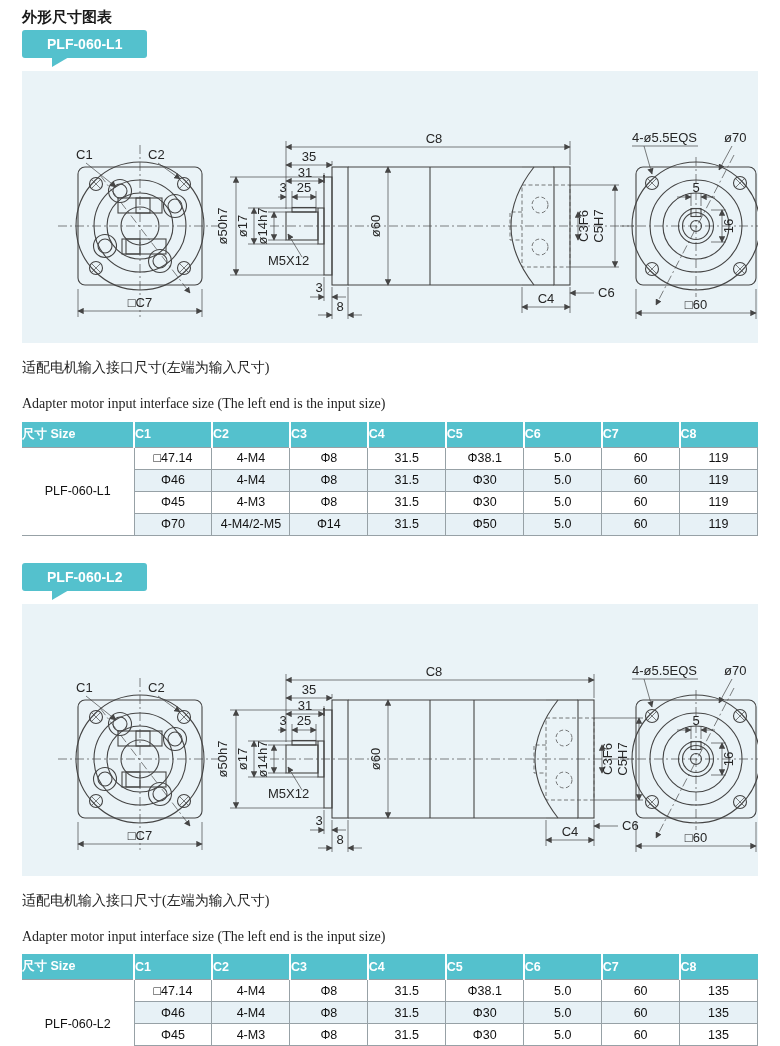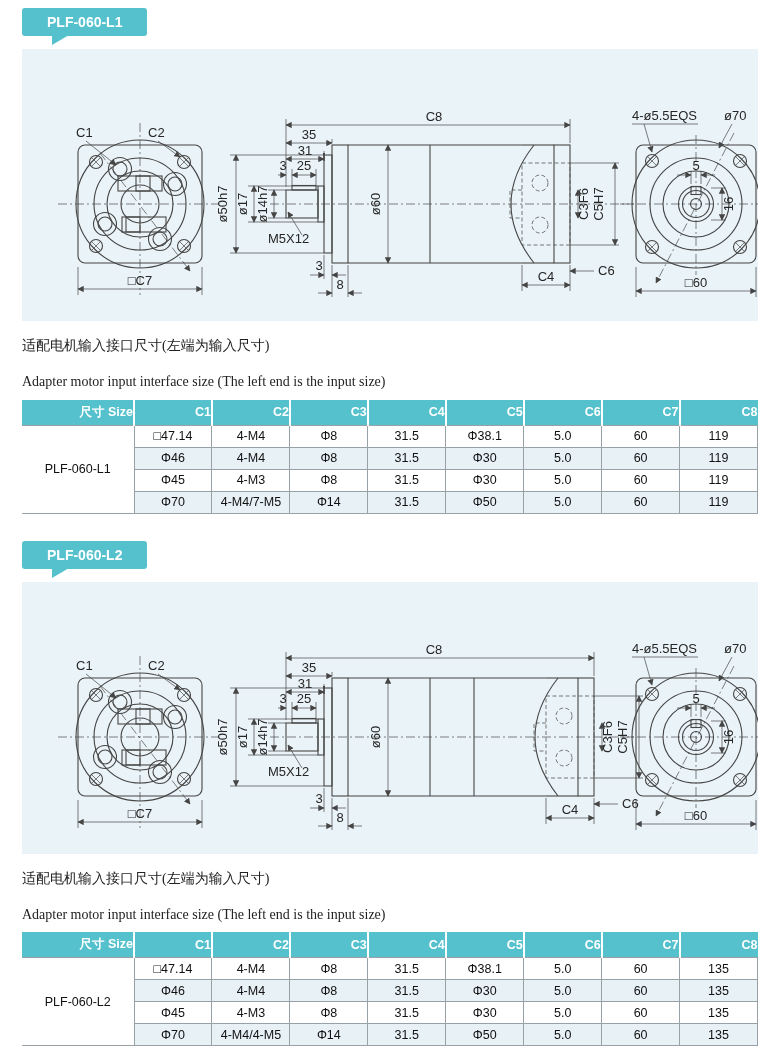--- a/index.html
+++ b/index.html
@@ -26,21 +26,21 @@
   .panel svg{display:block;width:736px;height:272px;}
   .cap{margin:15px 0 7px 0;line-height:1.45;font-family:Liberation Serif, serif;}
   .cap-zh{font-size:14px;color:#222;}
   .cap-en{font-size:14px;color:#222;margin-top:16px;}
   table.dim{
     border-collapse:collapse;table-layout:fixed;width:736px;
     font-size:12.5px;margin-bottom:27px;
   }
   table.dim th{
     background:var(--accent);color:#fff;font-weight:700;
-    height:25px;padding:0;text-align:right;border:none;
+    height:25px;padding:0;text-align:left;border:none;
   }
   table.dim thead th + th{border-left:2px solid #fff;}
   table.dim td{
     text-align:center;height:21px;padding:0 2px;
     border:1px solid #97a1a6;color:#111;
   }
   table.dim td.group{background:#fff;border-left:none;}
   table.dim tr.alt td{background:var(--stripe);}
   table.dim tr td.group{background:#fff;}
   table.dim{border-bottom:1px solid #8d979c;}
@@ -50,20 +50,21 @@
   .tn{fill:none;stroke:#454545;stroke-width:0.7;}
   .cl{fill:none;stroke:#4a4a4a;stroke-width:0.7;stroke-dasharray:9 3 2 3;}
   .hd{fill:none;stroke:#555;stroke-width:0.8;stroke-dasharray:4 2.5;}
   text.d{font-family:"Liberation Sans","DejaVu Sans",sans-serif;font-size:13px;fill:#262626;}
 </style>
 </head>
 <body style="--accent: #54c1cd; --panel: #eaf3f7; --stripe: #e7f1f6;">
 
 <div class="page">
 
+  <div class="title-zh">外形尺寸图表</div>
 
   
   <div class="badge">PLF-060-L1</div>
 
   <div class="panel" id="panel-l1">
     <svg viewBox="0 0 736 272">
       <defs>
         <marker id="arr" viewBox="0 0 10 10" refX="9" refY="5" markerWidth="9" markerHeight="9" orient="auto-start-reverse">
           <path d="M0,0 L10,5 L0,10 z" fill="#454545"></path>
         </marker>
@@ -319,21 +320,21 @@
         <td>4-M3</td>
         <td>Φ8</td>
         <td>31.5</td>
         <td>Φ30</td>
         <td>5.0</td>
         <td>60</td>
         <td>119</td>
       </tr>
       <tr class="alt">
         <td>Φ70</td>
-        <td>4-M4/7-M5</td>
+        <td>4-M4/2-M5</td>
         <td>Φ14</td>
         <td>31.5</td>
         <td>Φ50</td>
         <td>5.0</td>
         <td>60</td>
         <td>119</td>
       </tr>
     </tbody>
   </table>
 

